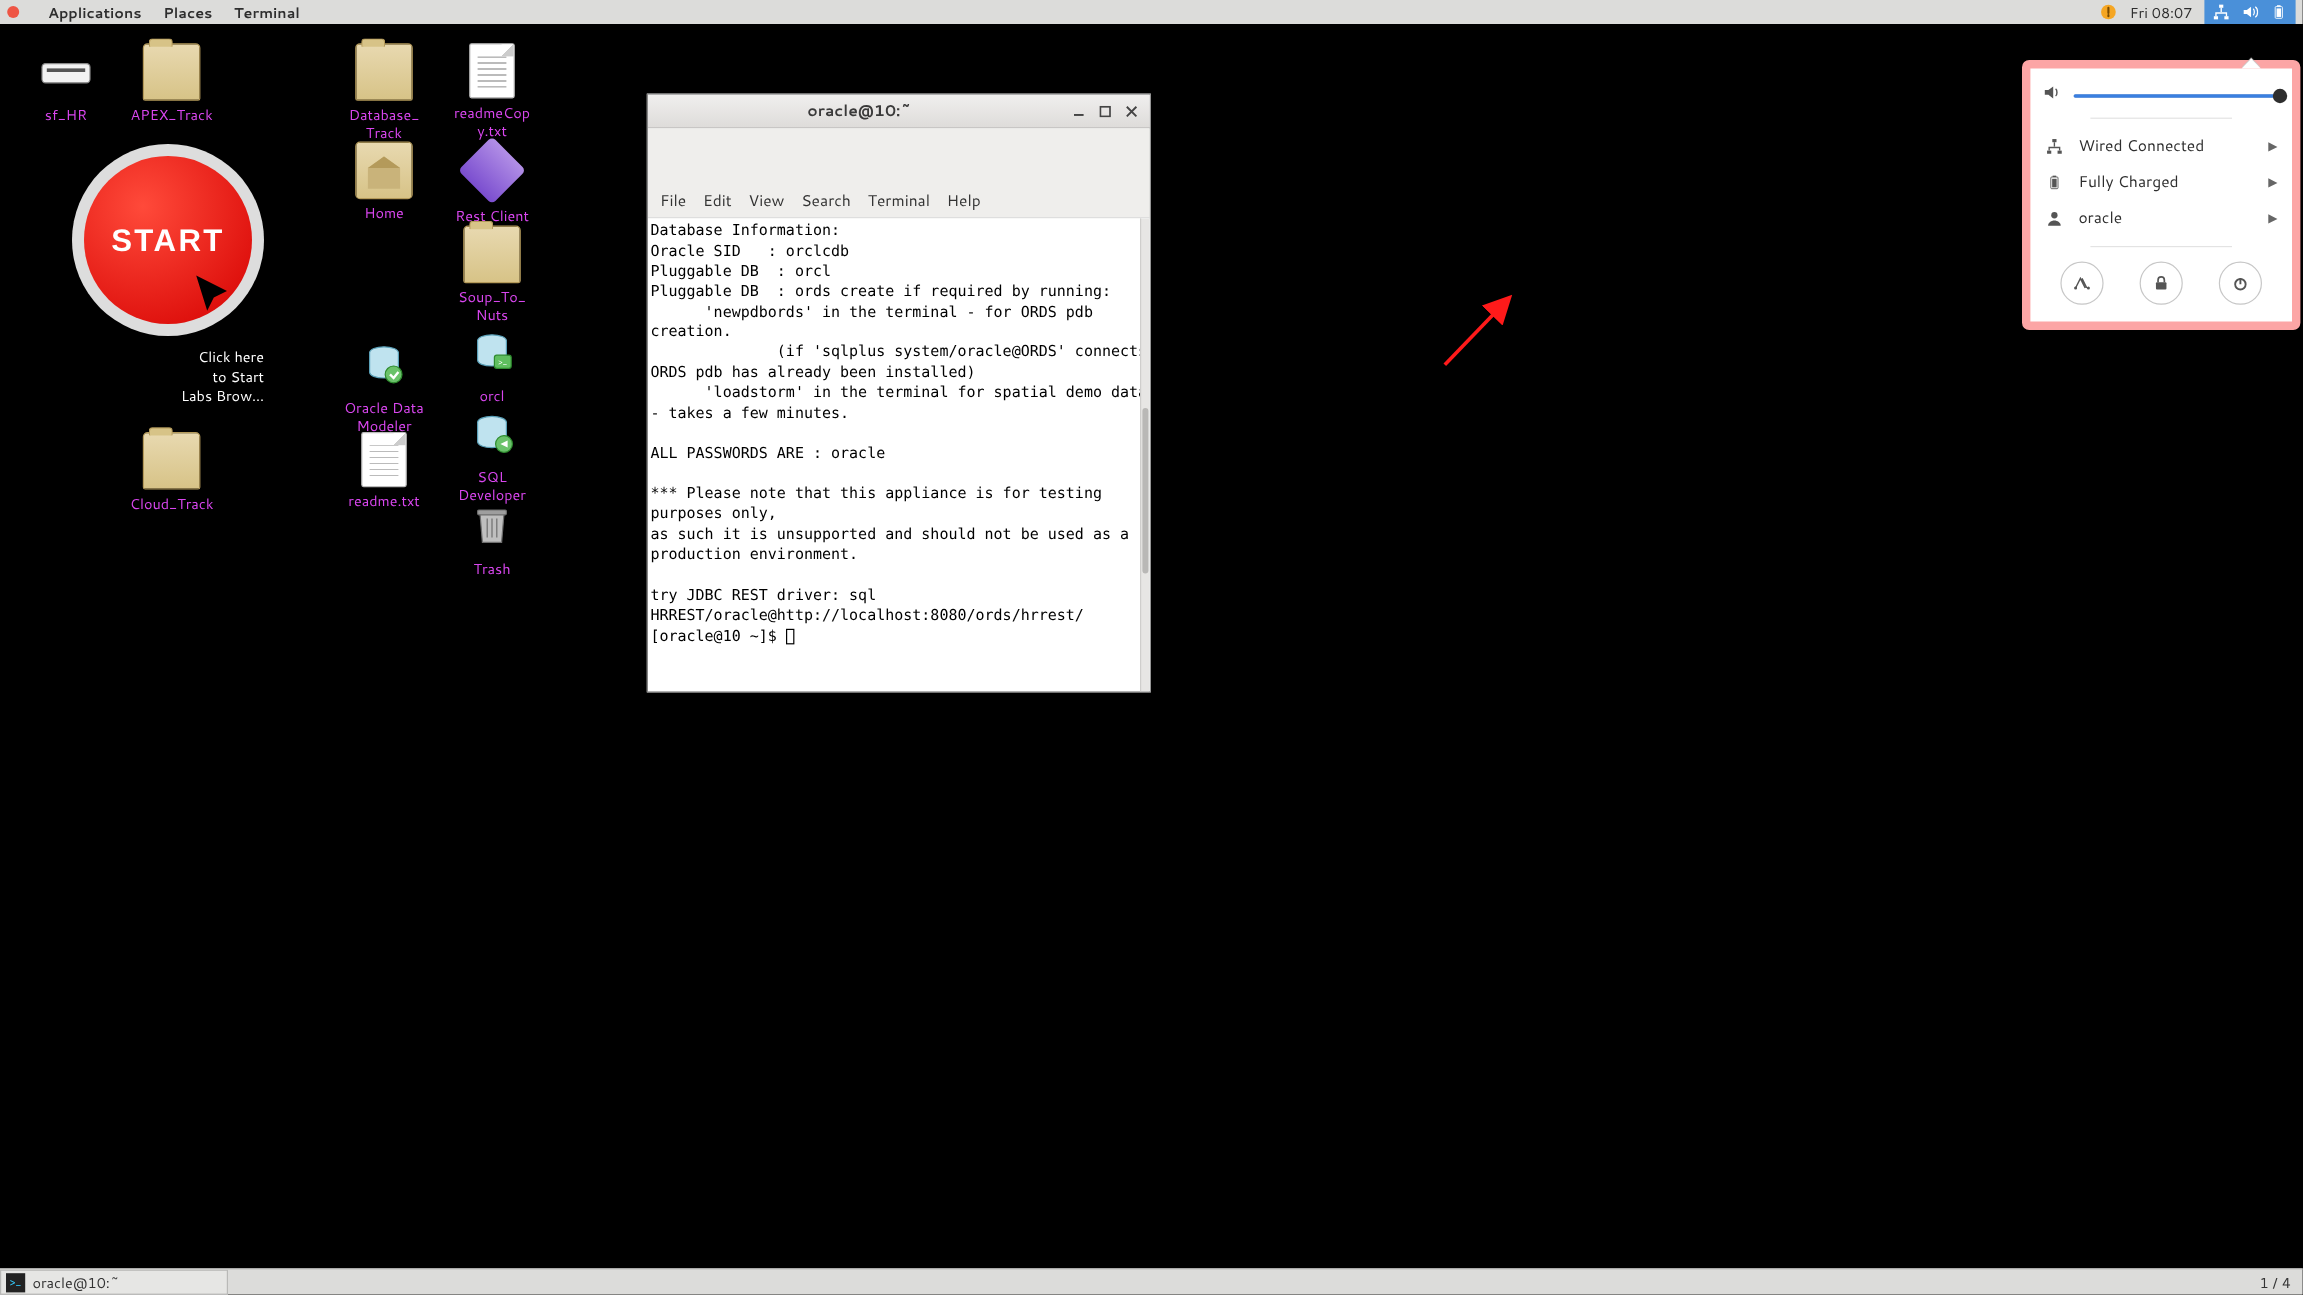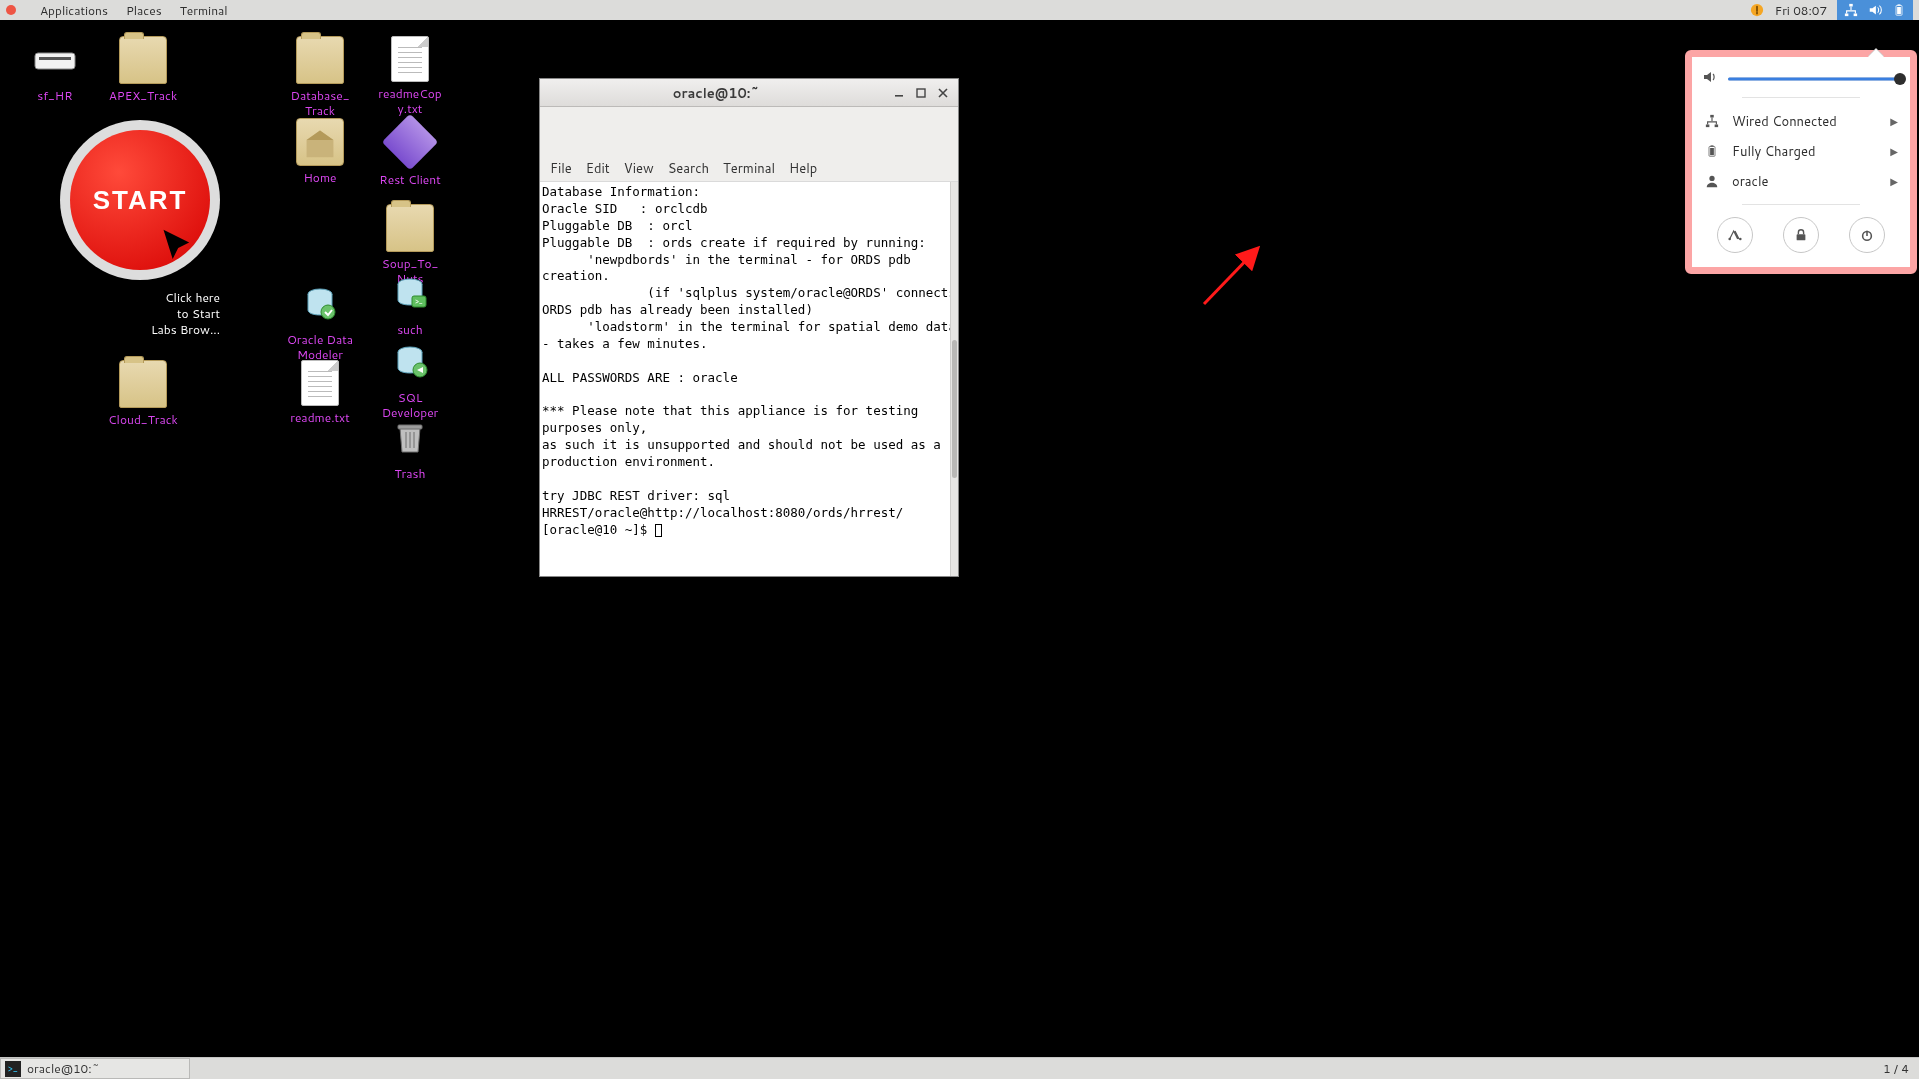--- a/index.html
+++ b/index.html
@@ -5,21 +5,21 @@
   * { box-sizing: border-box; margin: 0; padding: 0; }
   html, body { width: 1919px; height: 1079px; overflow: hidden; font-family: "Cantarell", "DejaVu Sans", sans-serif; }
   body { background: #000; position: relative; }
 
   
   .top-panel {
     position: absolute; top: 0; left: 0; right: 0; height: 20px;
     background: #dcdcda; color: #2e2e2e; font-size: 12px;
     display: flex; align-items: center; padding: 0 6px;
   }
-  .top-panel .left-items { display: flex; align-items: center; gap: 18px; }
+  .top-panel .left-items { display: flex; align-items: center; gap: 18px; font-weight: bold; }
   .top-panel .left-items .distro-dot { width: 10px; height: 10px; border-radius: 50%; background: #e54; display: inline-block; margin-right: 6px; }
   .top-panel .spacer { flex: 1; }
   .top-panel .right-items { display: flex; align-items: center; gap: 10px; }
   .top-panel .menu-item { cursor: default; }
   .top-panel .tray-icon { width: 16px; height: 16px; display:flex; align-items:center; justify-content:center; color:#444; }
   .top-panel .tray-group-active { background:#4a90d9; color:#fff; padding:2px 6px; display:flex; gap:8px; align-items:center; height:20px; }
   .top-panel .tray-group-active .tray-icon { color:#fff; }
 
   
   .desktop { position:absolute; top:20px; left:0; right:0; bottom:22px; }
@@ -218,36 +218,36 @@
       </div>
     <div class="label" style="white-space:pre-line;">readmeCop
 y.txt</div>
   </div>
 
   <div class="dicon" style="left:365px; top:98px;">
     <div class="diamond-glyph"></div>
     <div class="label">Rest Client</div>
   </div>
 
-  <div class="dicon" style="left:365px; top:184px;">
+  <div class="dicon" style="left:365px; top:168px;">
     <div class="glyph folder-glyph"></div>
     <div class="label" style="white-space:pre-line;">Soup_To_
 Nuts</div>
   </div>
 
   <div class="dicon" style="left:365px; top:250px;">
     <div class="glyph db-glyph">
       <svg viewBox="0 0 40 40">
           <ellipse cx="20" cy="10" rx="12" ry="5" fill="#bfe3ef" stroke="#5aa0b8"></ellipse>
           <path d="M8 10v16c0 3 5 5 12 5s12-2 12-5V10" fill="#bfe3ef" stroke="#5aa0b8"></path>
           <rect x="22" y="22" width="14" height="11" rx="2" fill="#5fbf5f" stroke="#2e8b2e"></rect>
           <text x="29" y="30" font-size="7" text-anchor="middle" fill="#fff">&gt;_</text>
         </svg>
     </div>
-    <div class="label">such</div>
+    <div class="label">orcl</div>
   </div>
 
   <div class="dicon" style="left:365px; top:318px;">
     <div class="glyph db-glyph">
       <svg viewBox="0 0 40 40">
           <ellipse cx="20" cy="10" rx="12" ry="5" fill="#bfe3ef" stroke="#5aa0b8"></ellipse>
           <path d="M8 10v16c0 3 5 5 12 5s12-2 12-5V10" fill="#bfe3ef" stroke="#5aa0b8"></path>
           <circle cx="30" cy="28" r="7" fill="#6ac26a" stroke="#2e8b2e"></circle>
           <path d="M27 28l6-3v6z" fill="#fff"></path>
         </svg>

